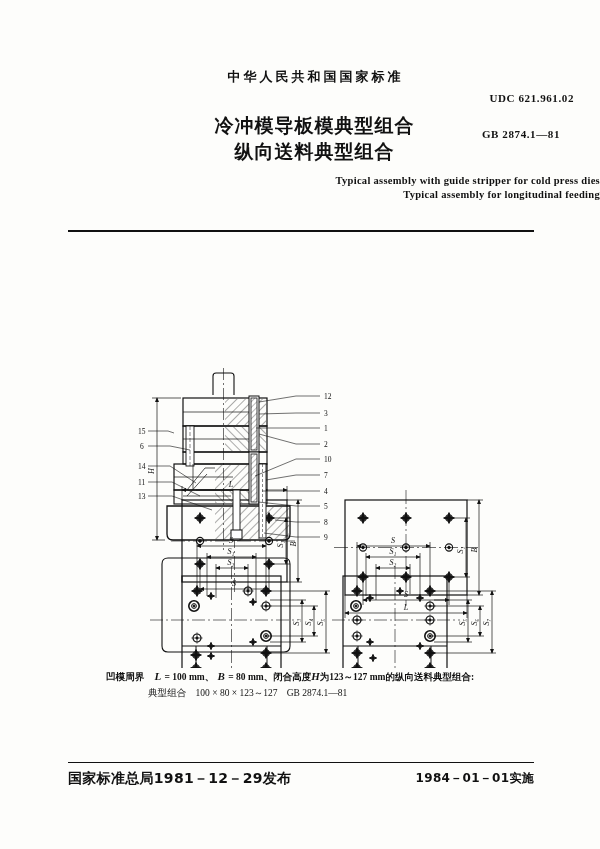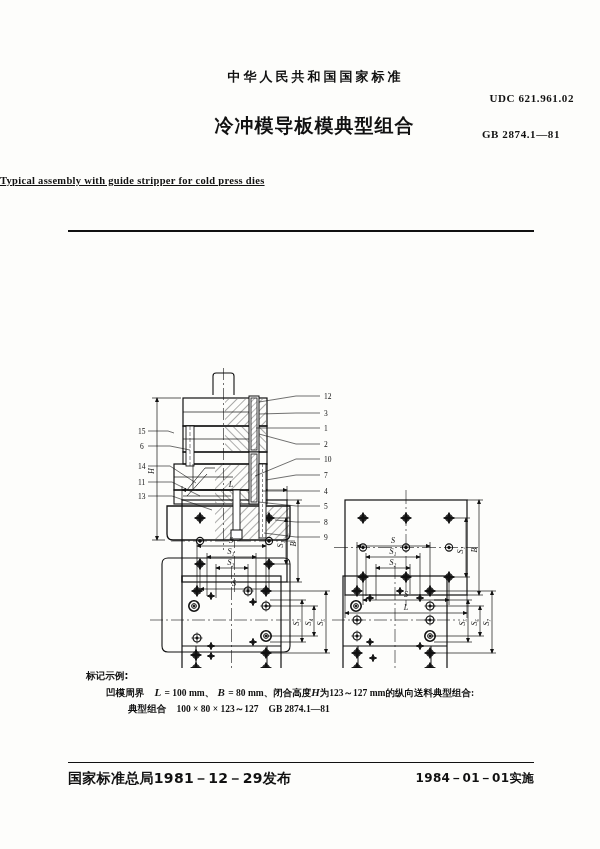--- a/index.html
+++ b/index.html
@@ -23,25 +23,24 @@
   .title-cn{
     position:absolute;left:0;right:0;top:112px;
     text-align:center;
   }
   .title-cn div{
     font-family:"DejaVu Sans", sans-serif;
     font-size:19px;font-weight:bold;letter-spacing:1px;line-height:26px;margin-left:29px;
   }
   .title-en{
     position:absolute;left:0;right:0;top:174px;
-    text-align:left;
+    text-align:right;
     font-family:"Liberation Serif", serif;
     font-size:10.5px;font-weight:bold;line-height:14px;
     letter-spacing:.3px;
-    text-decoration:underline;
   }
   .udc{
     position:absolute;right:26px;top:92px;
     font-family:"Liberation Serif", serif;
     font-size:11px;font-weight:bold;letter-spacing:.6px;
   }
   .gbno{
     position:absolute;right:40px;top:128px;
     font-family:"Liberation Serif", serif;
     font-size:11px;font-weight:bold;letter-spacing:.6px;
@@ -64,41 +63,43 @@
   }
 
   
   .mark{
     position:absolute;left:86px;top:668px;width:440px;
     font-family:"DejaVu Sans", sans-serif;
     font-size:9.6px;line-height:16px;
   }
   .mark .l1{font-weight:bold;}
   .mark .l2{margin-left:20px;font-weight:bold;}
-  .mark .l3{margin-left:42px;font-weight:bold;}
+  .mark .l3{margin-left:62px;font-weight:normal;}
   .mark i{font-family:"Liberation Serif",serif;font-style:italic;font-size:11px;}
   .mark .num{font-family:"Liberation Serif",serif;font-style:normal;font-size:9.5px;}
 
   
   #drawing{position:absolute;left:0;top:228px;width:600px;height:440px;}
   #drawing svg{display:block;}
 </style>
 </head>
 <body>
 
 <div class="page">
 
   <div class="hdr-cn">中华人民共和国国家标准</div>
 
   <div class="title-cn">
     <div>冷冲模导板模典型组合</div>
+    <div>纵向送料典型组合</div>
   </div>
 
   <div class="title-en">
     <div>Typical assembly with guide stripper for cold press dies</div>
+    <div>Typical assembly for longitudinal feeding</div>
   </div>
 
   <div class="udc">UDC 621.961.02</div>
   <div class="gbno">GB 2874.1—81</div>
 
   <div class="rule" id="rule-top"></div>
 
   <div id="drawing">
   <svg width="600" height="440" viewBox="0 0 600 440" xmlns="http://www.w3.org/2000/svg">
     <defs>
@@ -471,21 +472,20 @@
       <text x="138" y="206">15</text>
       <text x="140" y="221">6</text>
       <text x="138" y="241">14</text>
       <text x="138" y="257">11</text>
       <text x="138" y="271">13</text>
     </g>
   </svg>
   </div>
 
   <div class="mark">
-    <div class="l1">标记示例:</div>
     <div class="l2">
       <span>凹模周界</span>
       &nbsp;&nbsp;<i>L</i>
       <span class="num">= 100 mm、</span>
       <i>B</i>
       <span class="num">= 80 mm、闭合高度</span><i>H</i><span class="num">为123～127 mm的纵向送料典型组合:</span>
     </div>
     <div class="l3">
       <span>典型组合</span>
       &nbsp;&nbsp;<span class="num">100 × 80 × 123～127</span>

